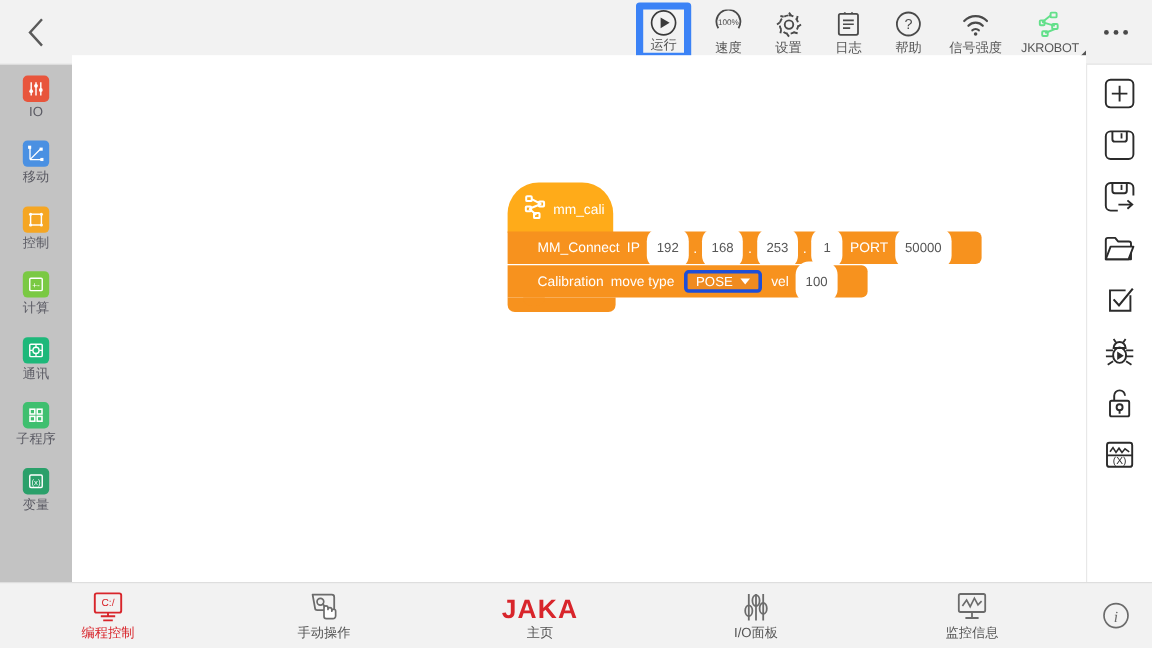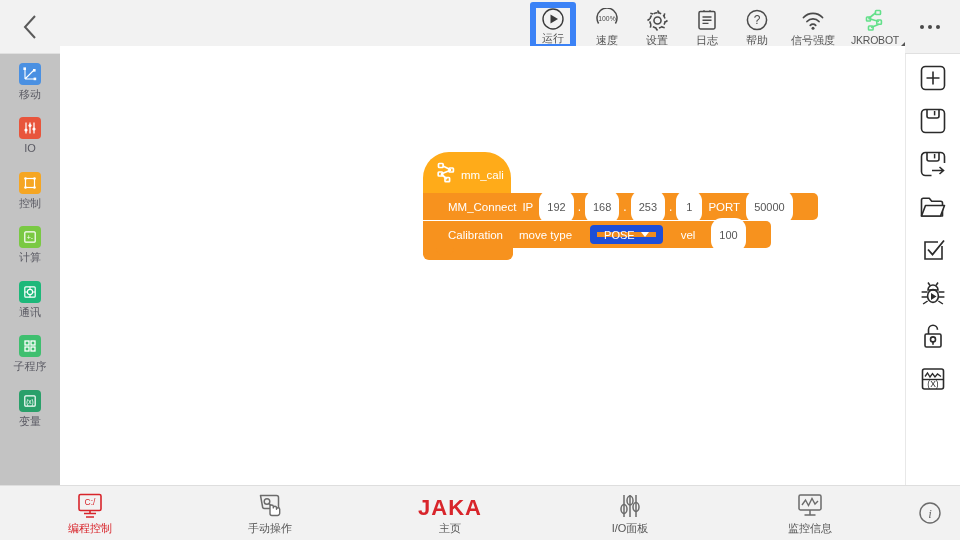--- a/index.html
+++ b/index.html
@@ -83,41 +83,41 @@
     background: #f7921e;
     color: #ffffff;
     display: flex; align-items: center;
     height: 27px;
     padding: 0 22px;
     font-size: 11.5px;
     width: max-content;
     position: relative;
   }
   .blk-row.r1 { border-radius: 0 5px 5px 0; margin-top: -1px; }
-  .blk-row.r2 { border-radius: 0 5px 5px 0; margin-top: 1px; gap: 10px; }
+  .blk-row.r2 { border-radius: 0 5px 5px 0; margin-top: 1px; }
   .blk-foot {
     width: 90px; height: 12px; background: #f7921e;
     border-radius: 0 0 6px 6px; margin-top: 0px;
     position: relative;
   }
   .blk-foot:after {
     content: ""; position: absolute; left: 13px; top: 0;
     width: 18px; height: 7px; background: #f7921e;
     border-radius: 0 0 9px 9px;
   }
   .oval {
     background: #ffffff; color: #575757;
     border-radius: 11px; height: 34px; min-width: 26px;
     display: inline-flex; align-items: center; justify-content: center;
     padding: 0 8px; font-size: 11px; margin: 0 3px;
   }
   .dotsep { color: #ffffff; font-size: 12px; padding: 0 1px; }
   .lbl { padding: 0 3px; white-space: nowrap; }
   .dropdown {
-    background: #ef8b20; border: 7px solid #1d4ed8; border-radius: 4px;
+    background: #ef8b20; border: 3px solid #1d4ed8; border-radius: 4px;
     height: 19px; display: inline-flex; align-items: center; gap: 6px;
     padding: 0 7px; margin: 0 5px; color: #fff; font-size: 11px;
   }
   .dd-caret {
     width: 0; height: 0; border-left: 4px solid transparent; border-right: 4px solid transparent;
     border-top: 5px solid #ffffff;
   }
 
   
   .collapse-tab {
@@ -261,45 +261,45 @@
         <span class="dot"></span>
         <span class="dot"></span>
       </div>
 
     </div>
   </div>
 
   <div class="sidebar">
 
     <div class="side-item">
+      <div class="side-ico" style="background:#e8553c">
+        <svg width="16" height="16" viewBox="0 0 16 16">
+          <g stroke="#fff" stroke-width="1.2">
+            <path d="M4 2.5 v11 M8 2.5 v11 M12 2.5 v11"></path>
+          </g>
+          <circle cx="4" cy="10" r="1.6" fill="#fff"></circle>
+          <circle cx="8" cy="5.5" r="1.6" fill="#fff"></circle>
+          <circle cx="12" cy="9" r="1.6" fill="#fff"></circle>
+        </svg>
+      </div>
+      <div class="side-label">IO</div>
+    </div>
+
+    <div class="side-item">
       <div class="side-ico" style="background:#4a90e2">
         <svg width="16" height="16" viewBox="0 0 16 16">
           <g stroke="#fff" stroke-width="1.1" fill="none">
             <path d="M3 13 L3 3 M3 13 L13 13 M3 13 L12 4"></path>
           </g>
           <rect x="1.4" y="1.4" width="2.6" height="2.6" fill="#fff"></rect>
           <rect x="11" y="3" width="2.6" height="2.6" fill="#fff"></rect>
           <rect x="11.6" y="11.6" width="2.6" height="2.6" fill="#fff"></rect>
         </svg>
       </div>
       <div class="side-label">移动</div>
-    </div>
-
-    <div class="side-item">
-      <div class="side-ico" style="background:#e8553c">
-        <svg width="16" height="16" viewBox="0 0 16 16">
-          <g stroke="#fff" stroke-width="1.2">
-            <path d="M4 2.5 v11 M8 2.5 v11 M12 2.5 v11"></path>
-          </g>
-          <circle cx="4" cy="10" r="1.6" fill="#fff"></circle>
-          <circle cx="8" cy="5.5" r="1.6" fill="#fff"></circle>
-          <circle cx="12" cy="9" r="1.6" fill="#fff"></circle>
-        </svg>
-      </div>
-      <div class="side-label">IO</div>
     </div>
 
     <div class="side-item">
       <div class="side-ico" style="background:#f5a623">
         <svg width="16" height="16" viewBox="0 0 16 16">
           <rect x="3.5" y="3.5" width="9" height="9" fill="none" stroke="#fff" stroke-width="1.2"></rect>
           <circle cx="3.5" cy="3.5" r="1.3" fill="#fff"></circle>
           <circle cx="12.5" cy="3.5" r="1.3" fill="#fff"></circle>
           <circle cx="3.5" cy="12.5" r="1.3" fill="#fff"></circle>
           <circle cx="12.5" cy="12.5" r="1.3" fill="#fff"></circle>

